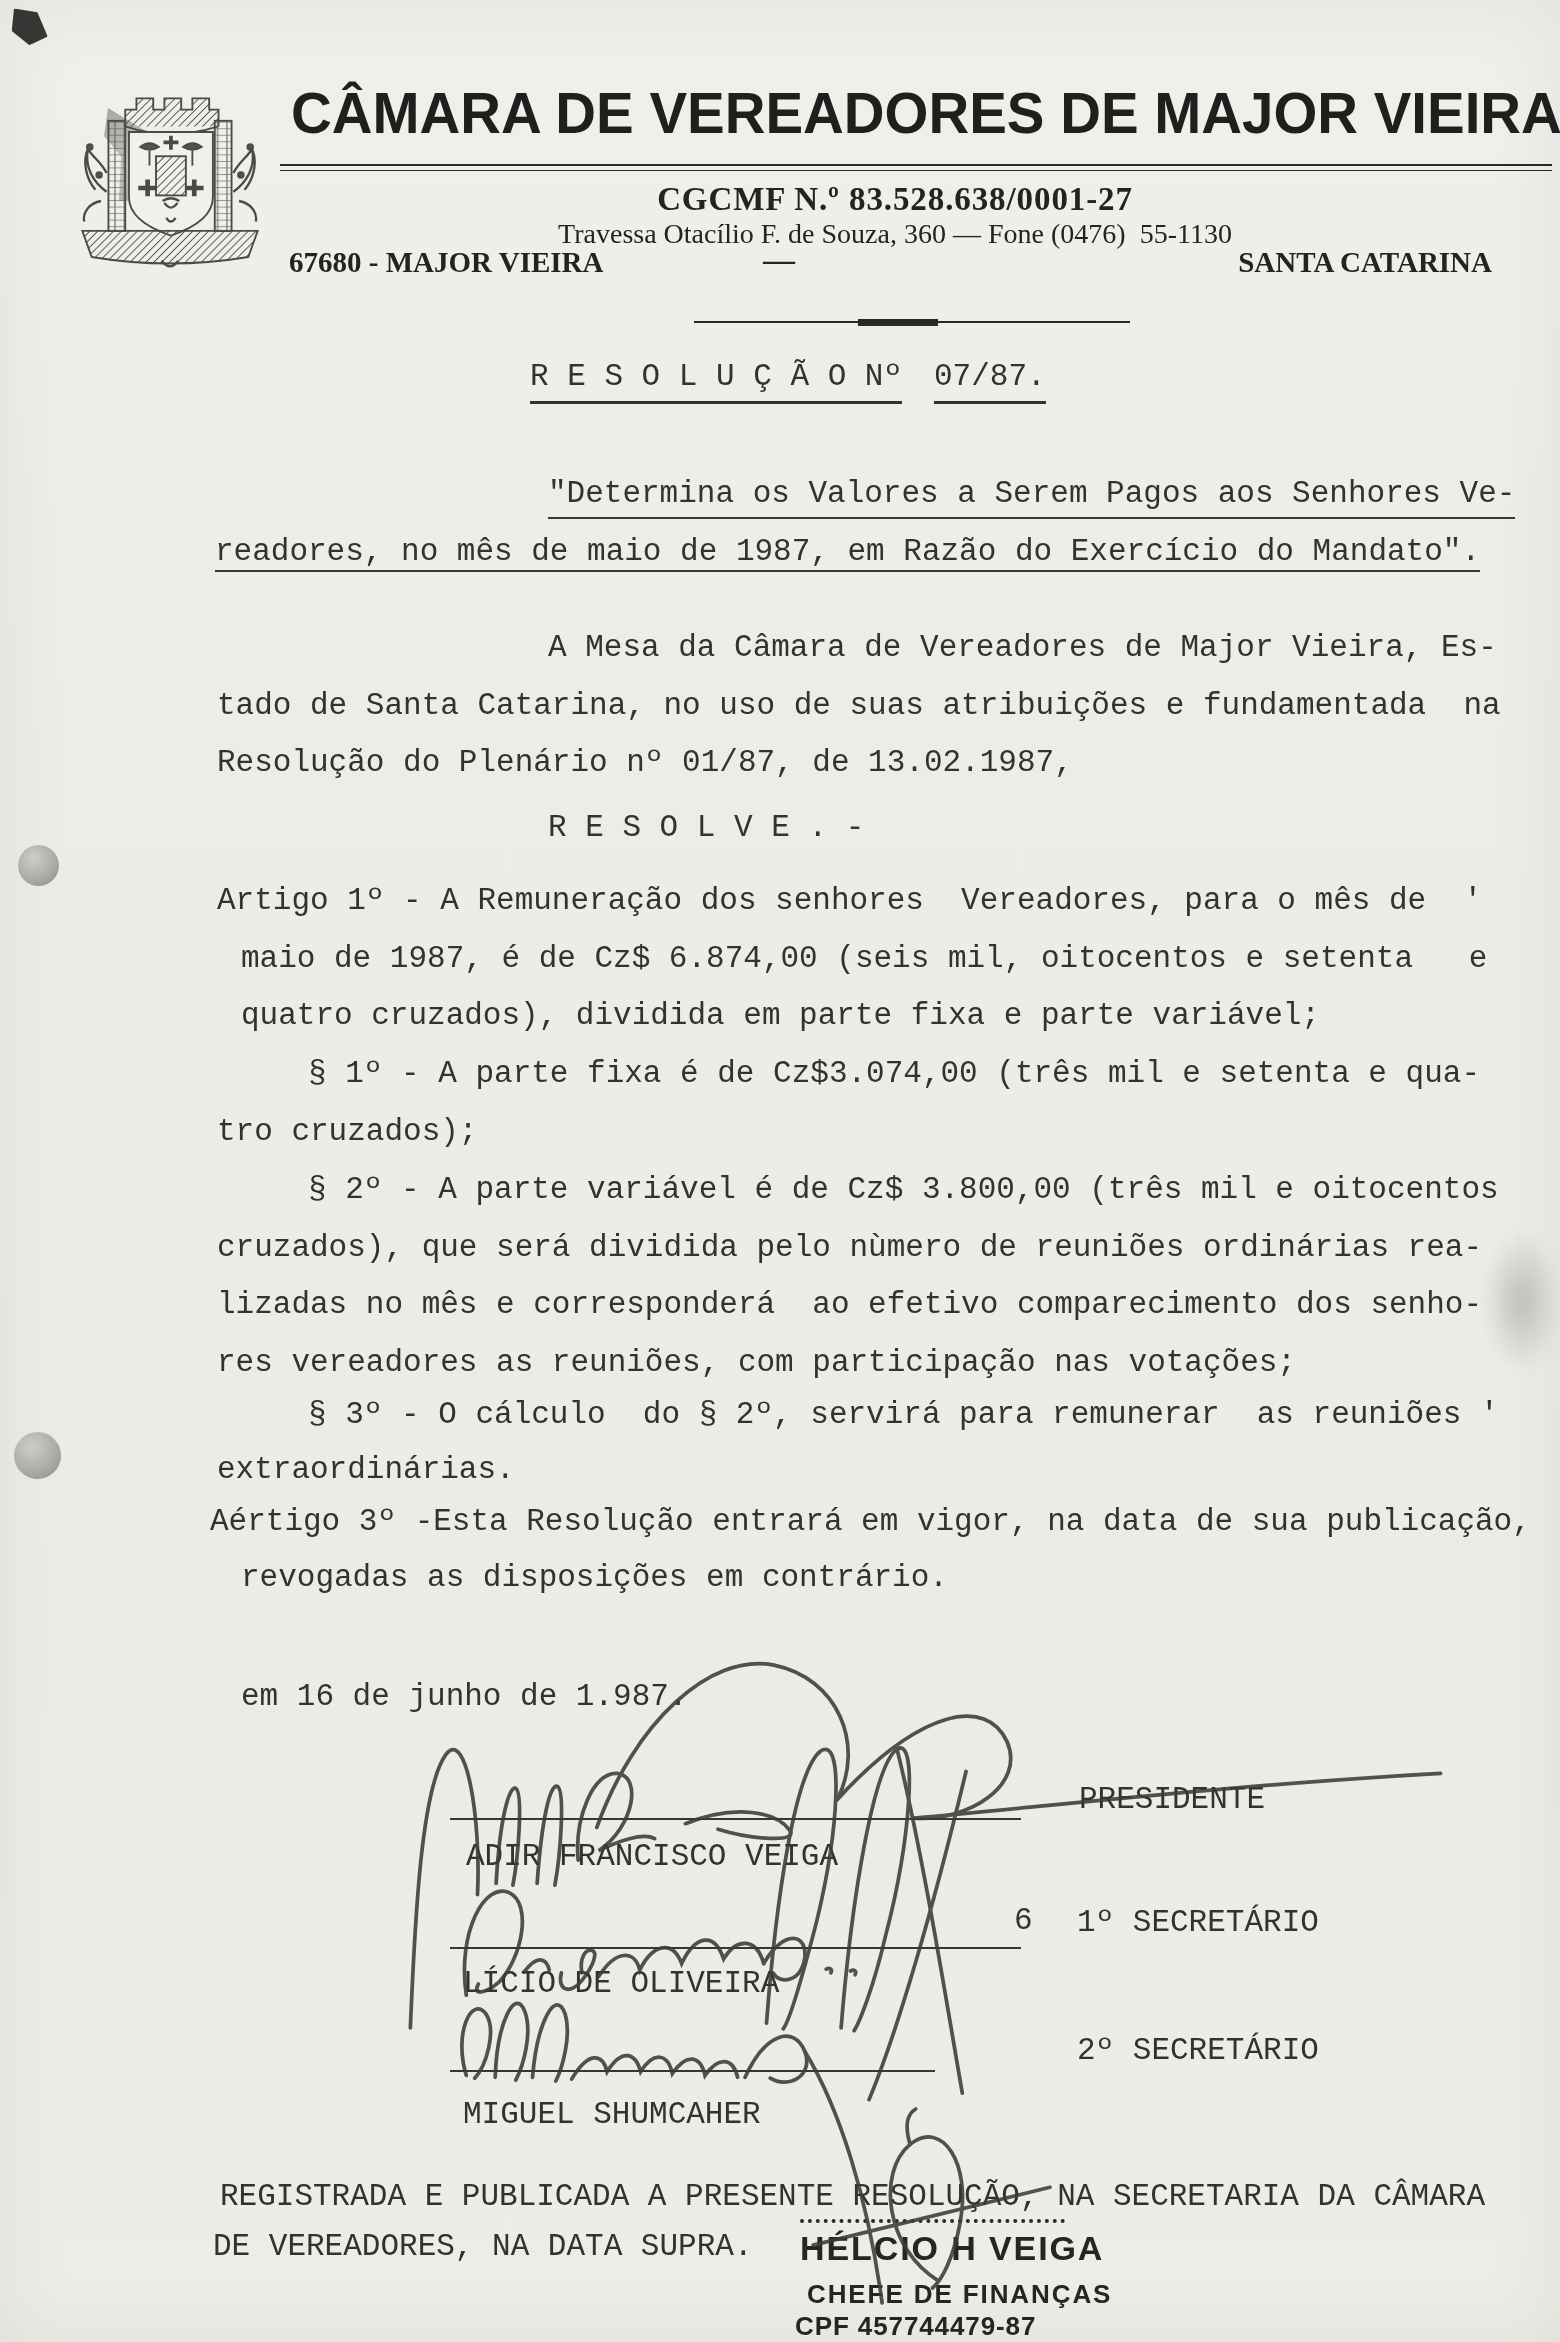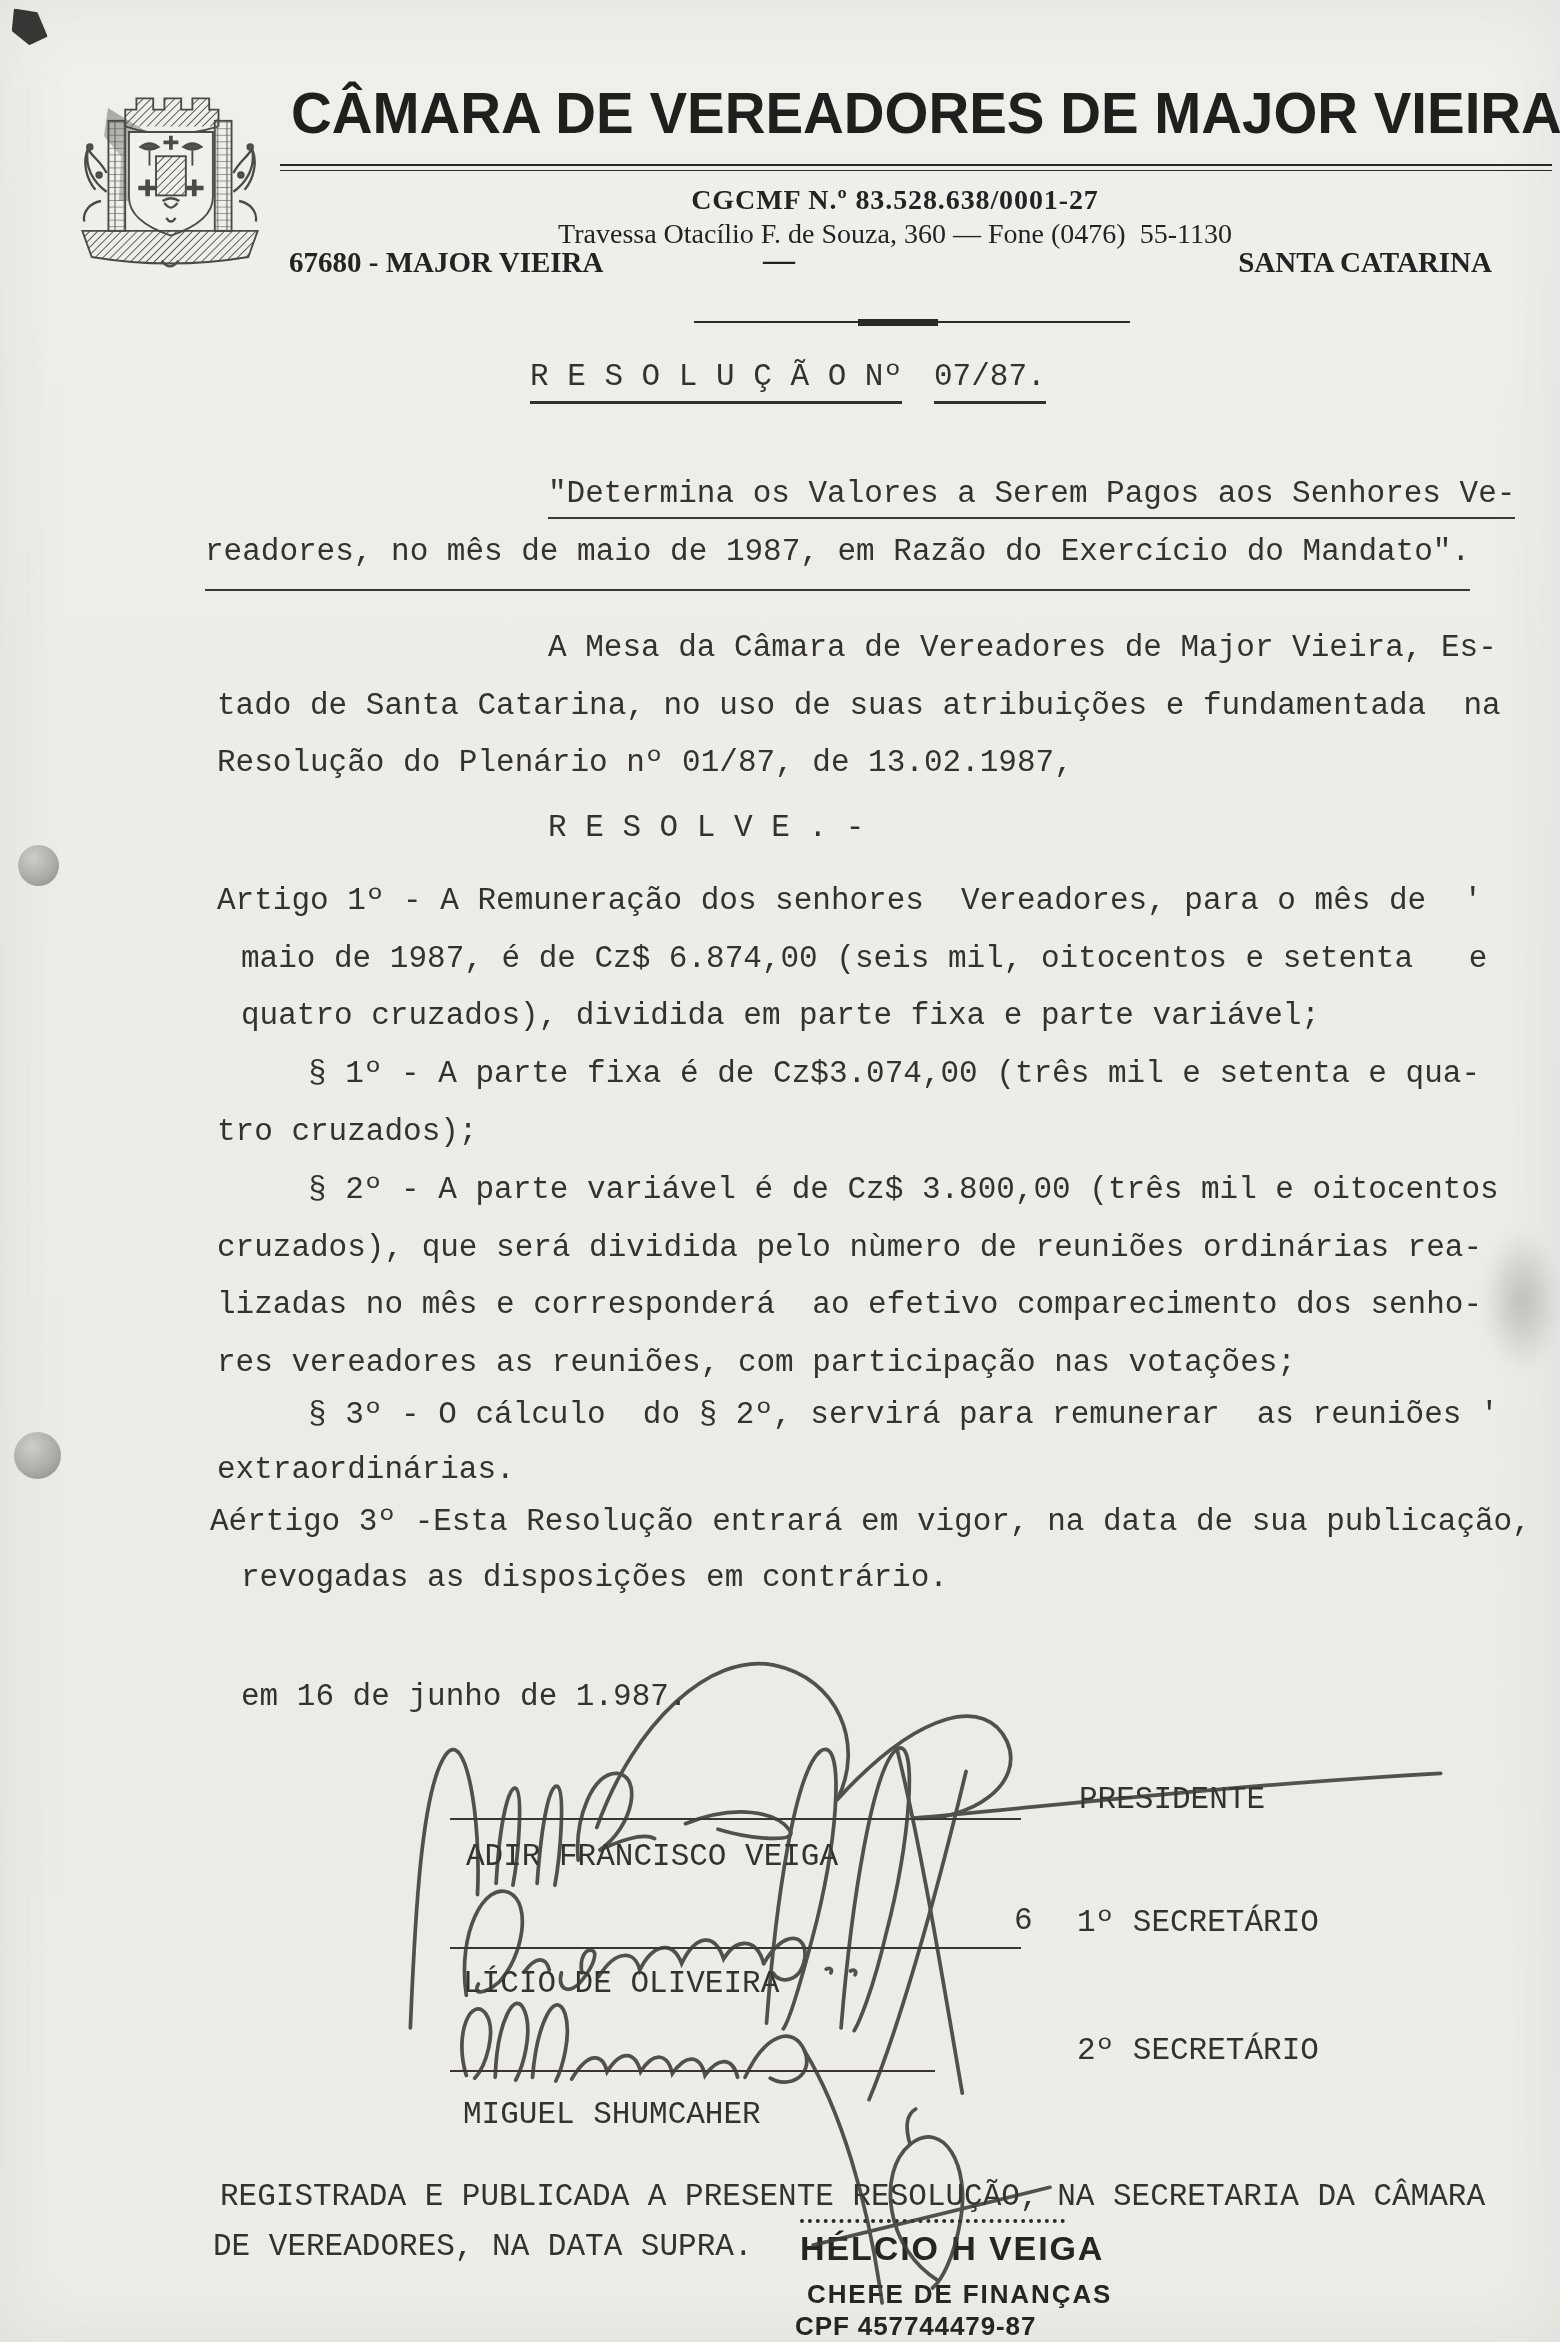--- a/index.html
+++ b/index.html
@@ -16,33 +16,33 @@
   
   .t{position:absolute;font-family:Liberation Mono, monospace;
      font-size:31px;line-height:37px;color:#34322e;white-space:pre;}
   .serif{font-family:"Liberation Serif","DejaVu Serif",serif;}
   .sans{font-family:"Liberation Sans","DejaVu Sans",sans-serif;}
   
   .org-name{left:291px;top:95px;font-size:57px;font-weight:bold;color:#201f1d;
             letter-spacing:0px;transform:scaleX(.99);transform-origin:left;white-space:nowrap;}
   .hdr-rule{position:absolute;left:280px;top:164px;width:1272px;height:3.7px;
             border-top:2.8px solid #2a2927;border-bottom:1.9px solid #2a2927;}
-  .cgcmf{left:289px;top:181px;width:1212px;text-align:center;font-size:28px;font-weight:600;
+  .cgcmf{left:289px;top:181px;width:1212px;text-align:center;font-size:33px;font-weight:600;
          letter-spacing:0.9px;color:#242321;}
   .address{left:289px;top:215px;width:1212px;text-align:center;font-size:28px;color:#242321;}
   .postal{left:289px;top:244px;font-size:29px;font-weight:bold;color:#242321;}
   .hdr-dash{left:763px;top:241px;font-size:32px;font-weight:bold;color:#242321;}
   .state{left:1119px;top:244px;width:373px;text-align:right;font-size:29px;font-weight:bold;color:#242321;}
   .hdr-sep{position:absolute;left:694px;top:321px;width:436px;height:0;border-top:2.8px solid #2a2927;}
   .hdr-sep-thick{position:absolute;left:858px;top:319px;width:80px;height:6.5px;background:#2a2927;}
   
   .title-label{left:530px;top:358px;padding-bottom:5.6px;border-bottom:3.7px solid #33312d;}
   .title-number{left:934px;top:358px;padding-bottom:5.6px;border-bottom:3.7px solid #33312d;}
   .sum1{left:548px;top:475px;padding-bottom:4.7px;border-bottom:2.8px solid #3a3833;}
-  .sum2{left:205px;top:533px;padding-bottom:19px;border-bottom:2.8px solid #3a3833;}
+  .sum2{left:215px;top:533px;padding-bottom:0;border-bottom:2.8px solid #3a3833;}
   
   .bl0{left:548px;top:629px;}  .bl1{left:217px;top:687px;}  .bl2{left:217px;top:744px;}
   .bl3{left:548px;top:809px;}  .bl4{left:217px;top:882px;}  .bl5{left:241px;top:940px;}
   .bl6{left:241px;top:997px;} .bl7{left:308px;top:1055px;} .bl8{left:217px;top:1113px;}
   .bl9{left:308px;top:1171px;} .bl10{left:217px;top:1229px;}.bl11{left:217px;top:1286px;}
   .bl12{left:217px;top:1344px;}.bl13{left:308px;top:1396px;}.bl14{left:217px;top:1451px;}
   .bl15{left:210px;top:1503px;}.bl16{left:241px;top:1559px;}.bl17{left:441px;top:1621px;}
   .bl18{left:241px;top:1678px;}
   
   .sigline{position:absolute;height:0;border-top:2.8px solid #38362f;}

